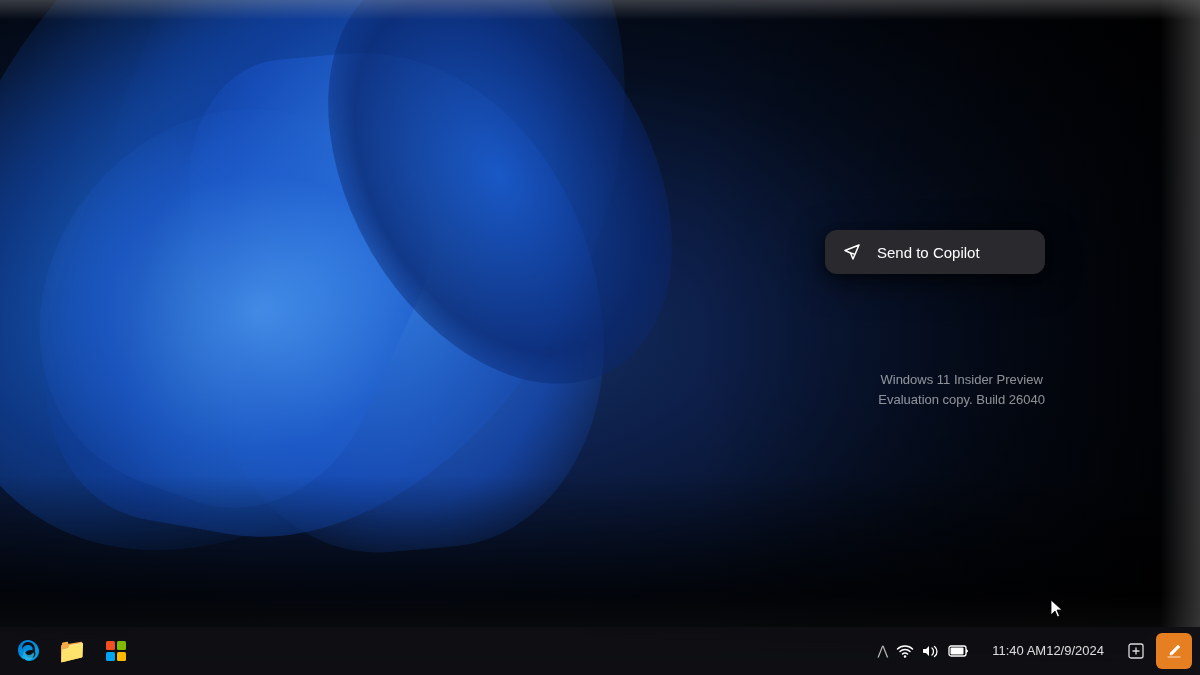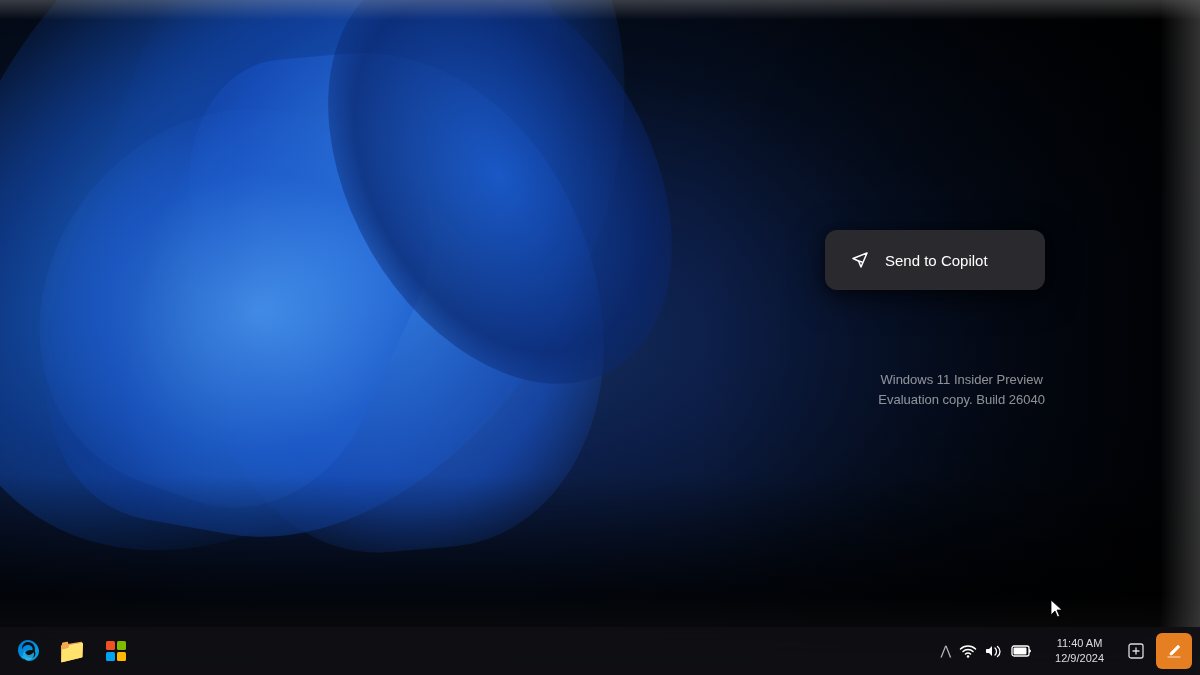--- a/index.html
+++ b/index.html
@@ -163,26 +163,25 @@
       display: flex;
       align-items: center;
       gap: 8px;
       padding: 0 8px;
       color: rgba(255,255,255,0.85);
       font-size: 14px;
     }
 
     .taskbar-clock {
       display: flex;
-      flex-direction: column;
       align-items: center;
       justify-content: center;
       color: rgba(255,255,255,0.85);
       font-family: 'Segoe UI', Arial, sans-serif;
-      font-size: 11px;
+      font-size: 13px;
       line-height: 1.4;
       padding: 0 8px;
       cursor: pointer;
     }
 
     .taskbar-corner-icons {
       display: flex;
       align-items: center;
       gap: 2px;
     }
@@ -199,21 +198,21 @@
       font-size: 16px;
     }
 
     
     .context-menu {
       position: absolute;
       right: 155px;
       top: 230px;
       background: #2a2a2e;
       border-radius: 12px;
-      padding: 8px;
+      padding: 0;
       min-width: 220px;
       box-shadow: 0 8px 32px rgba(0,0,0,0.6), 0 2px 8px rgba(0,0,0,0.4);
       z-index: 100;
       text-align: right;
     }
 
     .menu-item {
       display: flex;
       align-items: center;
       gap: 14px;

